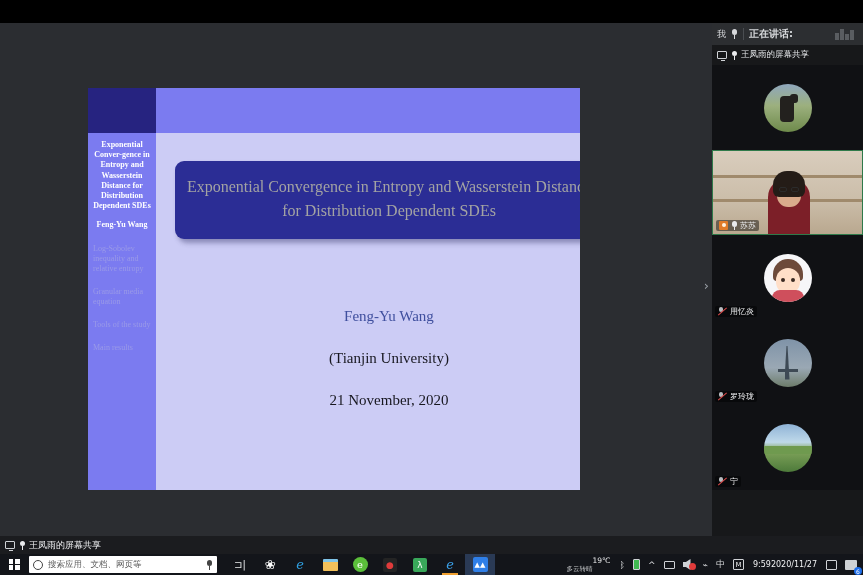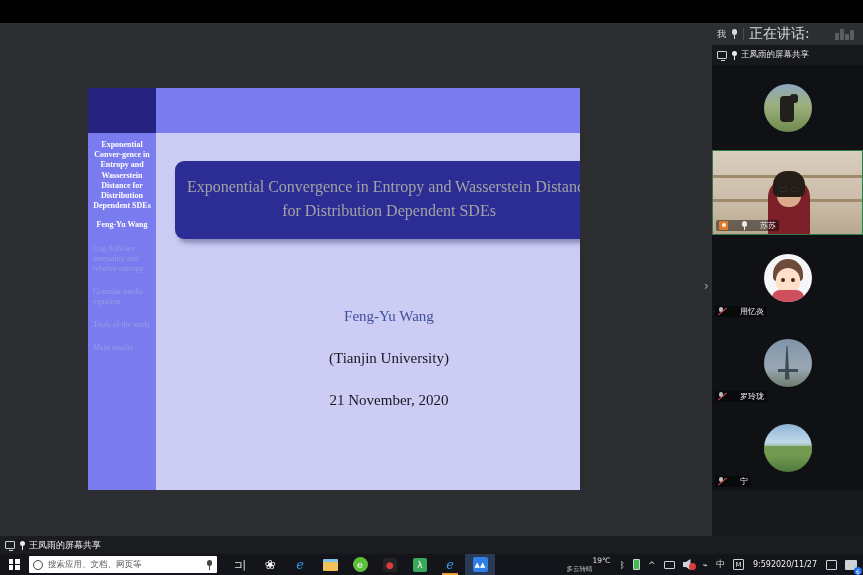--- a/index.html
+++ b/index.html
@@ -103,21 +103,21 @@
     position:relative; width:151px; height:22px; background:#2c2e31;
     display:flex; align-items:center; padding:0 5px; gap:5px;
   }
   .rp-me { font-size:9px; color:#d6d8db; font-family:"DejaVu Sans", sans-serif; }
   .rp-mic { width:7px; height:10px; position:relative; }
   .rp-mic::before { content:""; position:absolute; left:1px; top:0; width:5px; height:6px;
     background:#d6d8db; border-radius:2.5px; }
   .rp-mic::after { content:""; position:absolute; left:3px; top:6px; width:1px; height:4px;
     background:#d6d8db; }
   .rp-sep { width:1px; height:12px; background:#4a4d51; }
-  .rp-speaking { font-size:14px; color:#d6d8db; font-family:"DejaVu Sans", sans-serif; }
+  .rp-speaking { font-size:10px; color:#d6d8db; font-family:"DejaVu Sans", sans-serif;font-weight:bold; }
   .rp-wave { margin-left:auto; display:flex; gap:1px; align-items:flex-end; padding-right:4px; }
   .rp-wave i { display:block; width:4px; background:#5a5d61; }
 
   .green-badge {
     position:absolute; right:-7px; top:55px; width:24px; height:24px;
     border-radius:50%; background:#3fb950; border:1px solid #2f2f2f;
     display:flex; align-items:center; justify-content:center;
     font-size:7px; color:#eafbee; font-family:"DejaVu Sans", sans-serif;
   }
 
@@ -129,21 +129,21 @@
   .mon-icon::after { content:""; position:absolute; left:3px; top:8px; width:4px; height:1px; background:#cfd2d6;}
   .share-strip .lbl { font-size:8.5px; color:#e3e5e8; font-family:"DejaVu Sans", sans-serif; white-space:nowrap; }
 
   .tile {
     position:relative; width:151px; height:85px; overflow:hidden;
     background:#101114;
   }
   .tile.active { border:1.5px solid #2f7a4a; }
   .tile-name {
     position:absolute; left:3px; bottom:3px; height:11px;
-    display:flex; align-items:center; gap:13px;
+    display:flex; align-items:center; gap:3px;
     background:rgba(0,0,0,0.45); padding:0 3px; border-radius:2px;
   }
   .tile-name .nm { font-size:8px; color:#e9eaec; font-family:"DejaVu Sans", sans-serif; white-space:nowrap; }
   .mic-on { width:6px; height:9px; position:relative; }
   .mic-on::before { content:""; position:absolute; left:0.5px; top:0; width:5px; height:5.5px; background:#e9eaec; border-radius:2.5px;}
   .mic-on::after { content:""; position:absolute; left:2.5px; top:5.5px; width:1px; height:3.5px; background:#e9eaec;}
   .mic-off { width:9px; height:9px; position:relative; }
   .mic-off::before { content:""; position:absolute; left:1px; top:0; width:4px; height:5px; background:#b9bcc0; border-radius:2px;}
   .mic-off::after { content:""; position:absolute; left:-1px; top:4px; width:11px; height:1.2px; background:#e24a4a; transform:rotate(-40deg);}
   .host-chip { width:9px; height:9px; background:#e07b2a; border-radius:1px; position:relative; }

